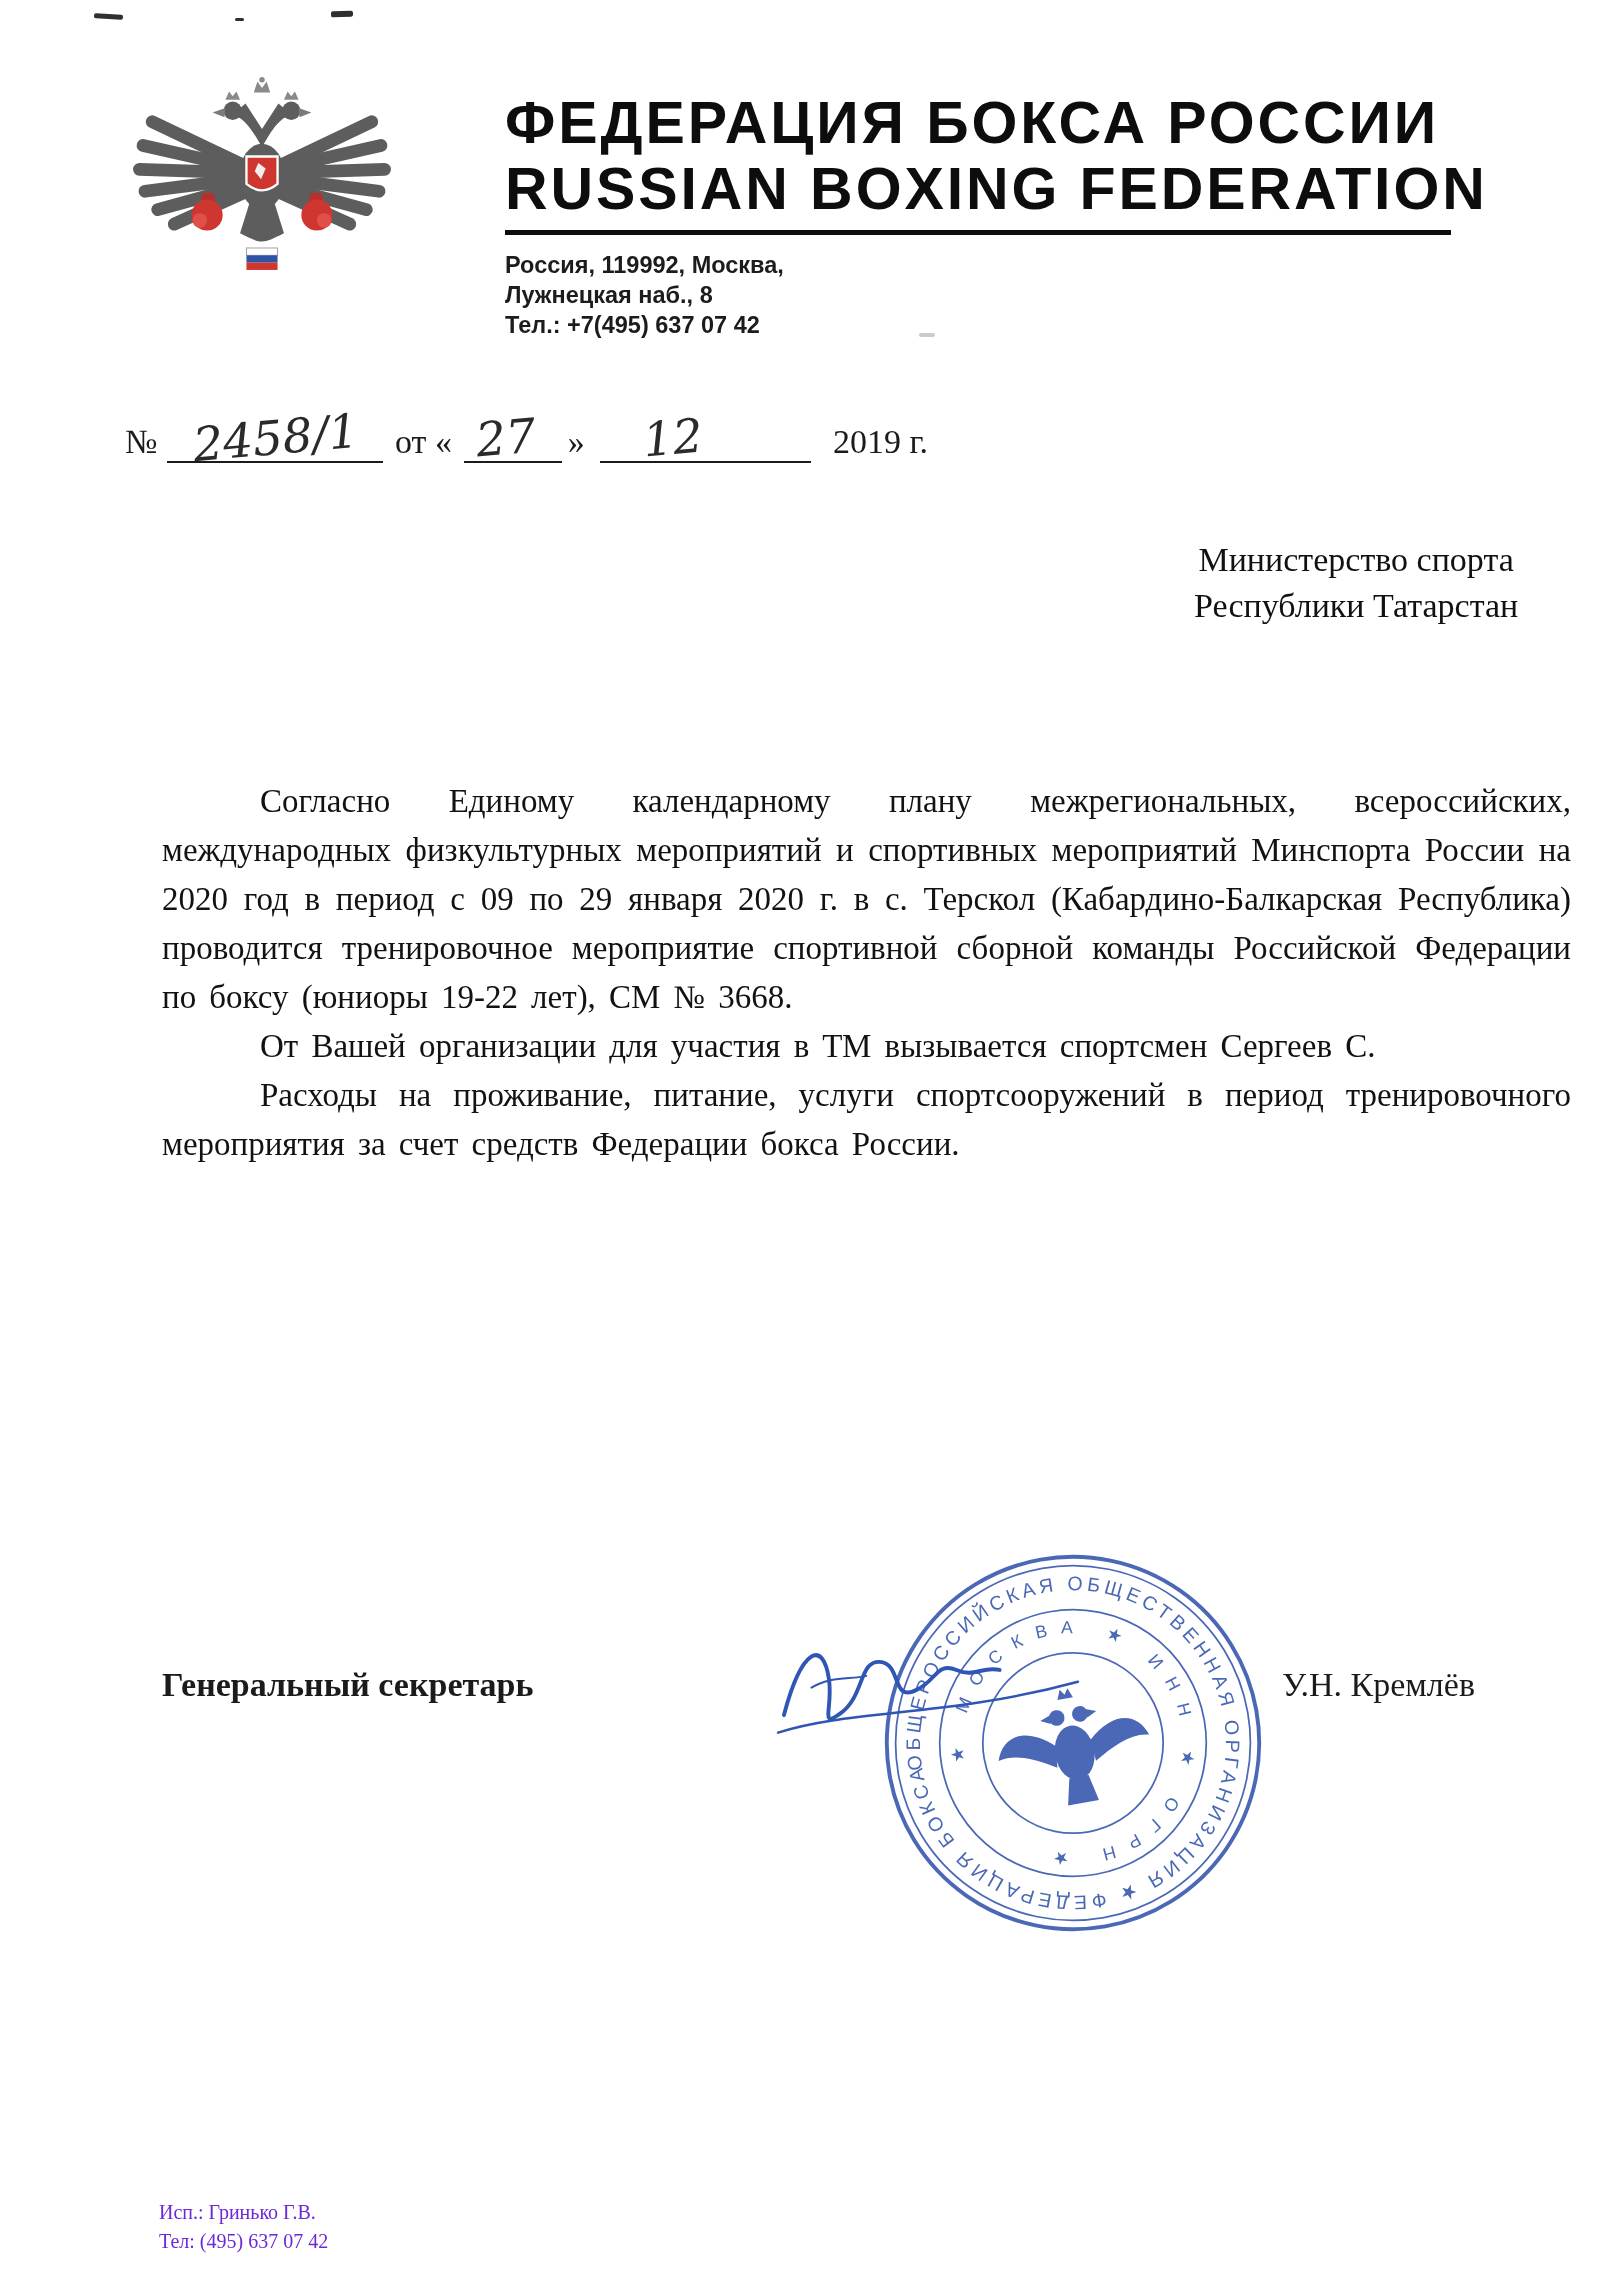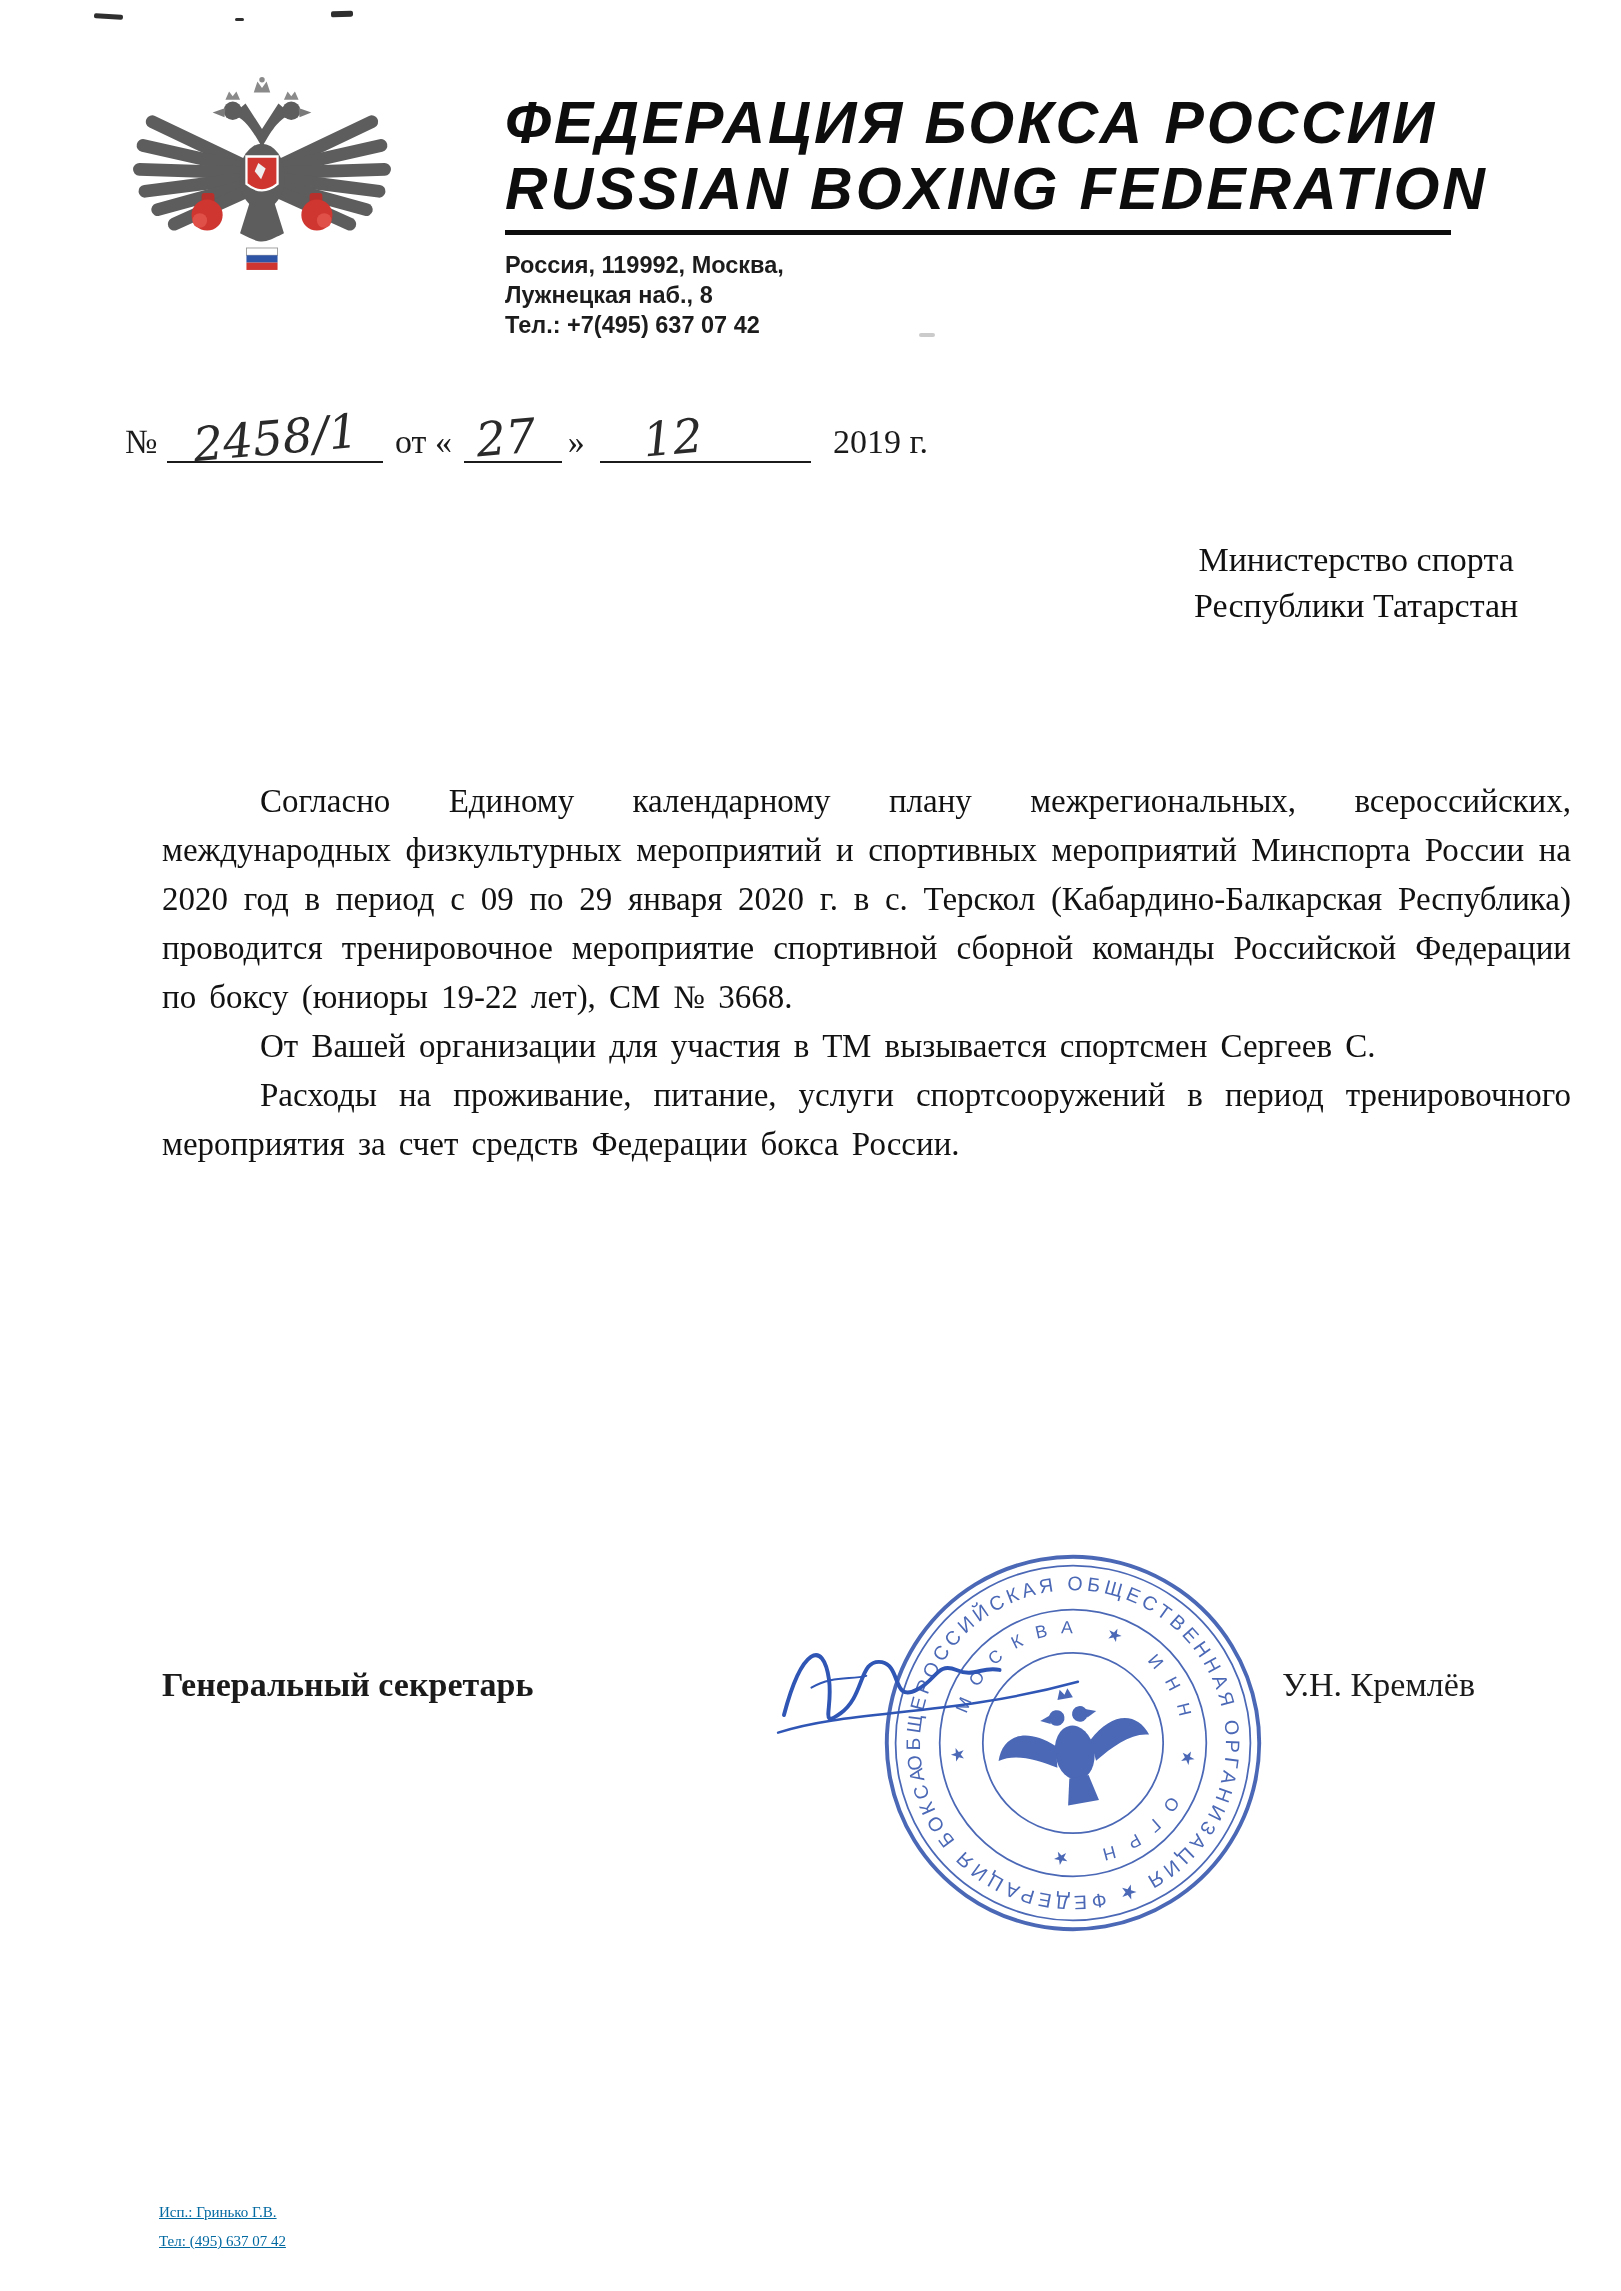--- a/index.html
+++ b/index.html
@@ -12,21 +12,20 @@
   
   .artifact { position:absolute; background:#2f2f2f; border-radius:2px; }
 
   
   .logo { position:absolute; left:120px; top:76px; width:284px; height:247px; }
   .head-text { position:absolute; left:505px; top:90px; width:961px; }
   .org-ru, .org-en {
     font-family:"Liberation Sans", sans-serif; font-weight:700;
     font-size:59px; line-height:66px; letter-spacing:2.9px; color:#0d0d0d;
     white-space:nowrap;
-    font-style:italic;
   }
   .head-rule { height:4.9px; background:#0d0d0d; margin-top:7.8px; width:946px; }
   .addresses { display:flex; margin-top:15.7px; }
   .addr {
     font-family:"Liberation Sans", sans-serif; font-weight:700;
     font-size:23.5px; line-height:30px; color:#1c1c1c;
   }
   .addr-ru { width:605px; }
 
   
@@ -65,21 +64,21 @@
   
   .sig-title { position:absolute; left:162px; top:1666px; font-size:34px;font-weight:bold; }
   .sig-name  { position:absolute; left:1282px; top:1666px; font-size:34px; }
 
   .signature-ink { position:absolute; left:772px; top:1619px; z-index:3; }
   .stamp { position:absolute; left:877px; top:1547px; transform:rotate(-10deg); opacity:.92; z-index:2; }
 
   
   .footer {
     position:absolute; left:159px; top:2198px;
-    font-size:15px; line-height:29px; color:#0369a1;text-decoration:underline;
+    font-size:20px; line-height:29px; color:#6d28d9;
   }
 </style>
 </head>
 <body>
 
 <div class="page">
 
   <span class="artifact" style="left:94px; top:13.7px; width:29px; height:4.9px; transform:rotate(3deg);"></span>
   <span class="artifact" style="left:235px; top:17.6px; width:8.8px; height:3.9px;"></span>
   <span class="artifact" style="left:331px; top:10.8px; width:21.6px; height:5.9px; transform:rotate(-2deg);"></span>

